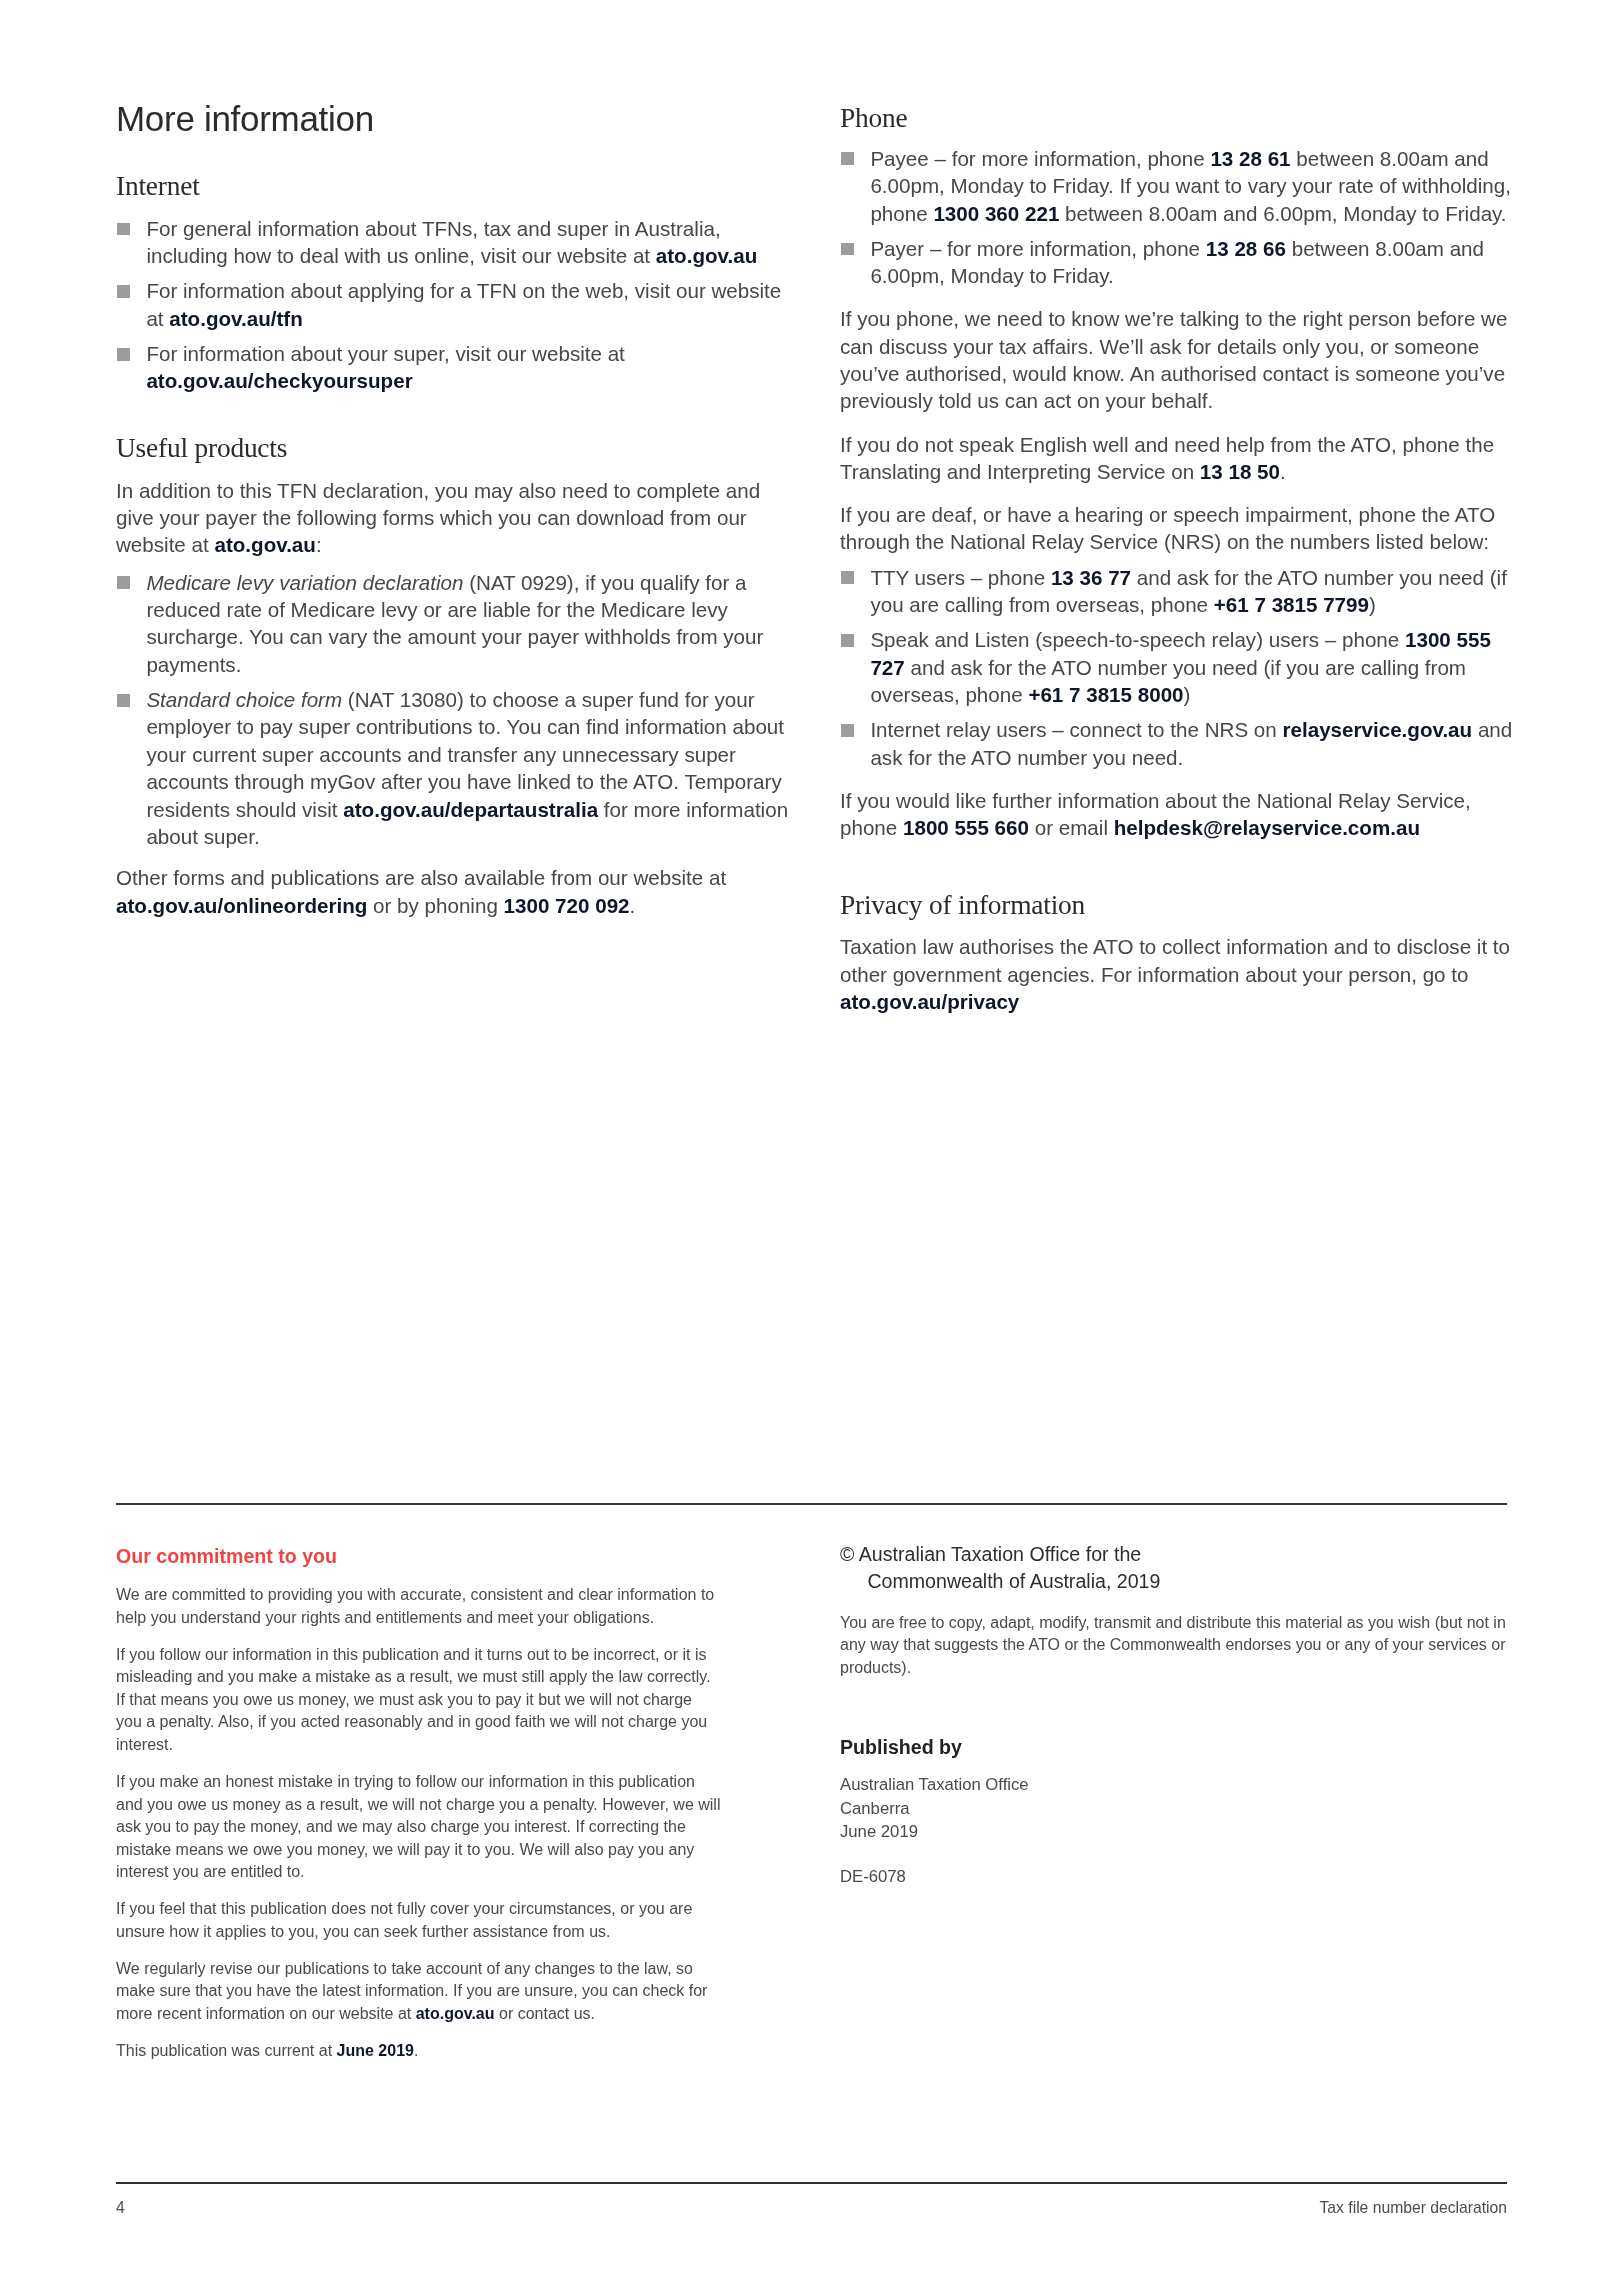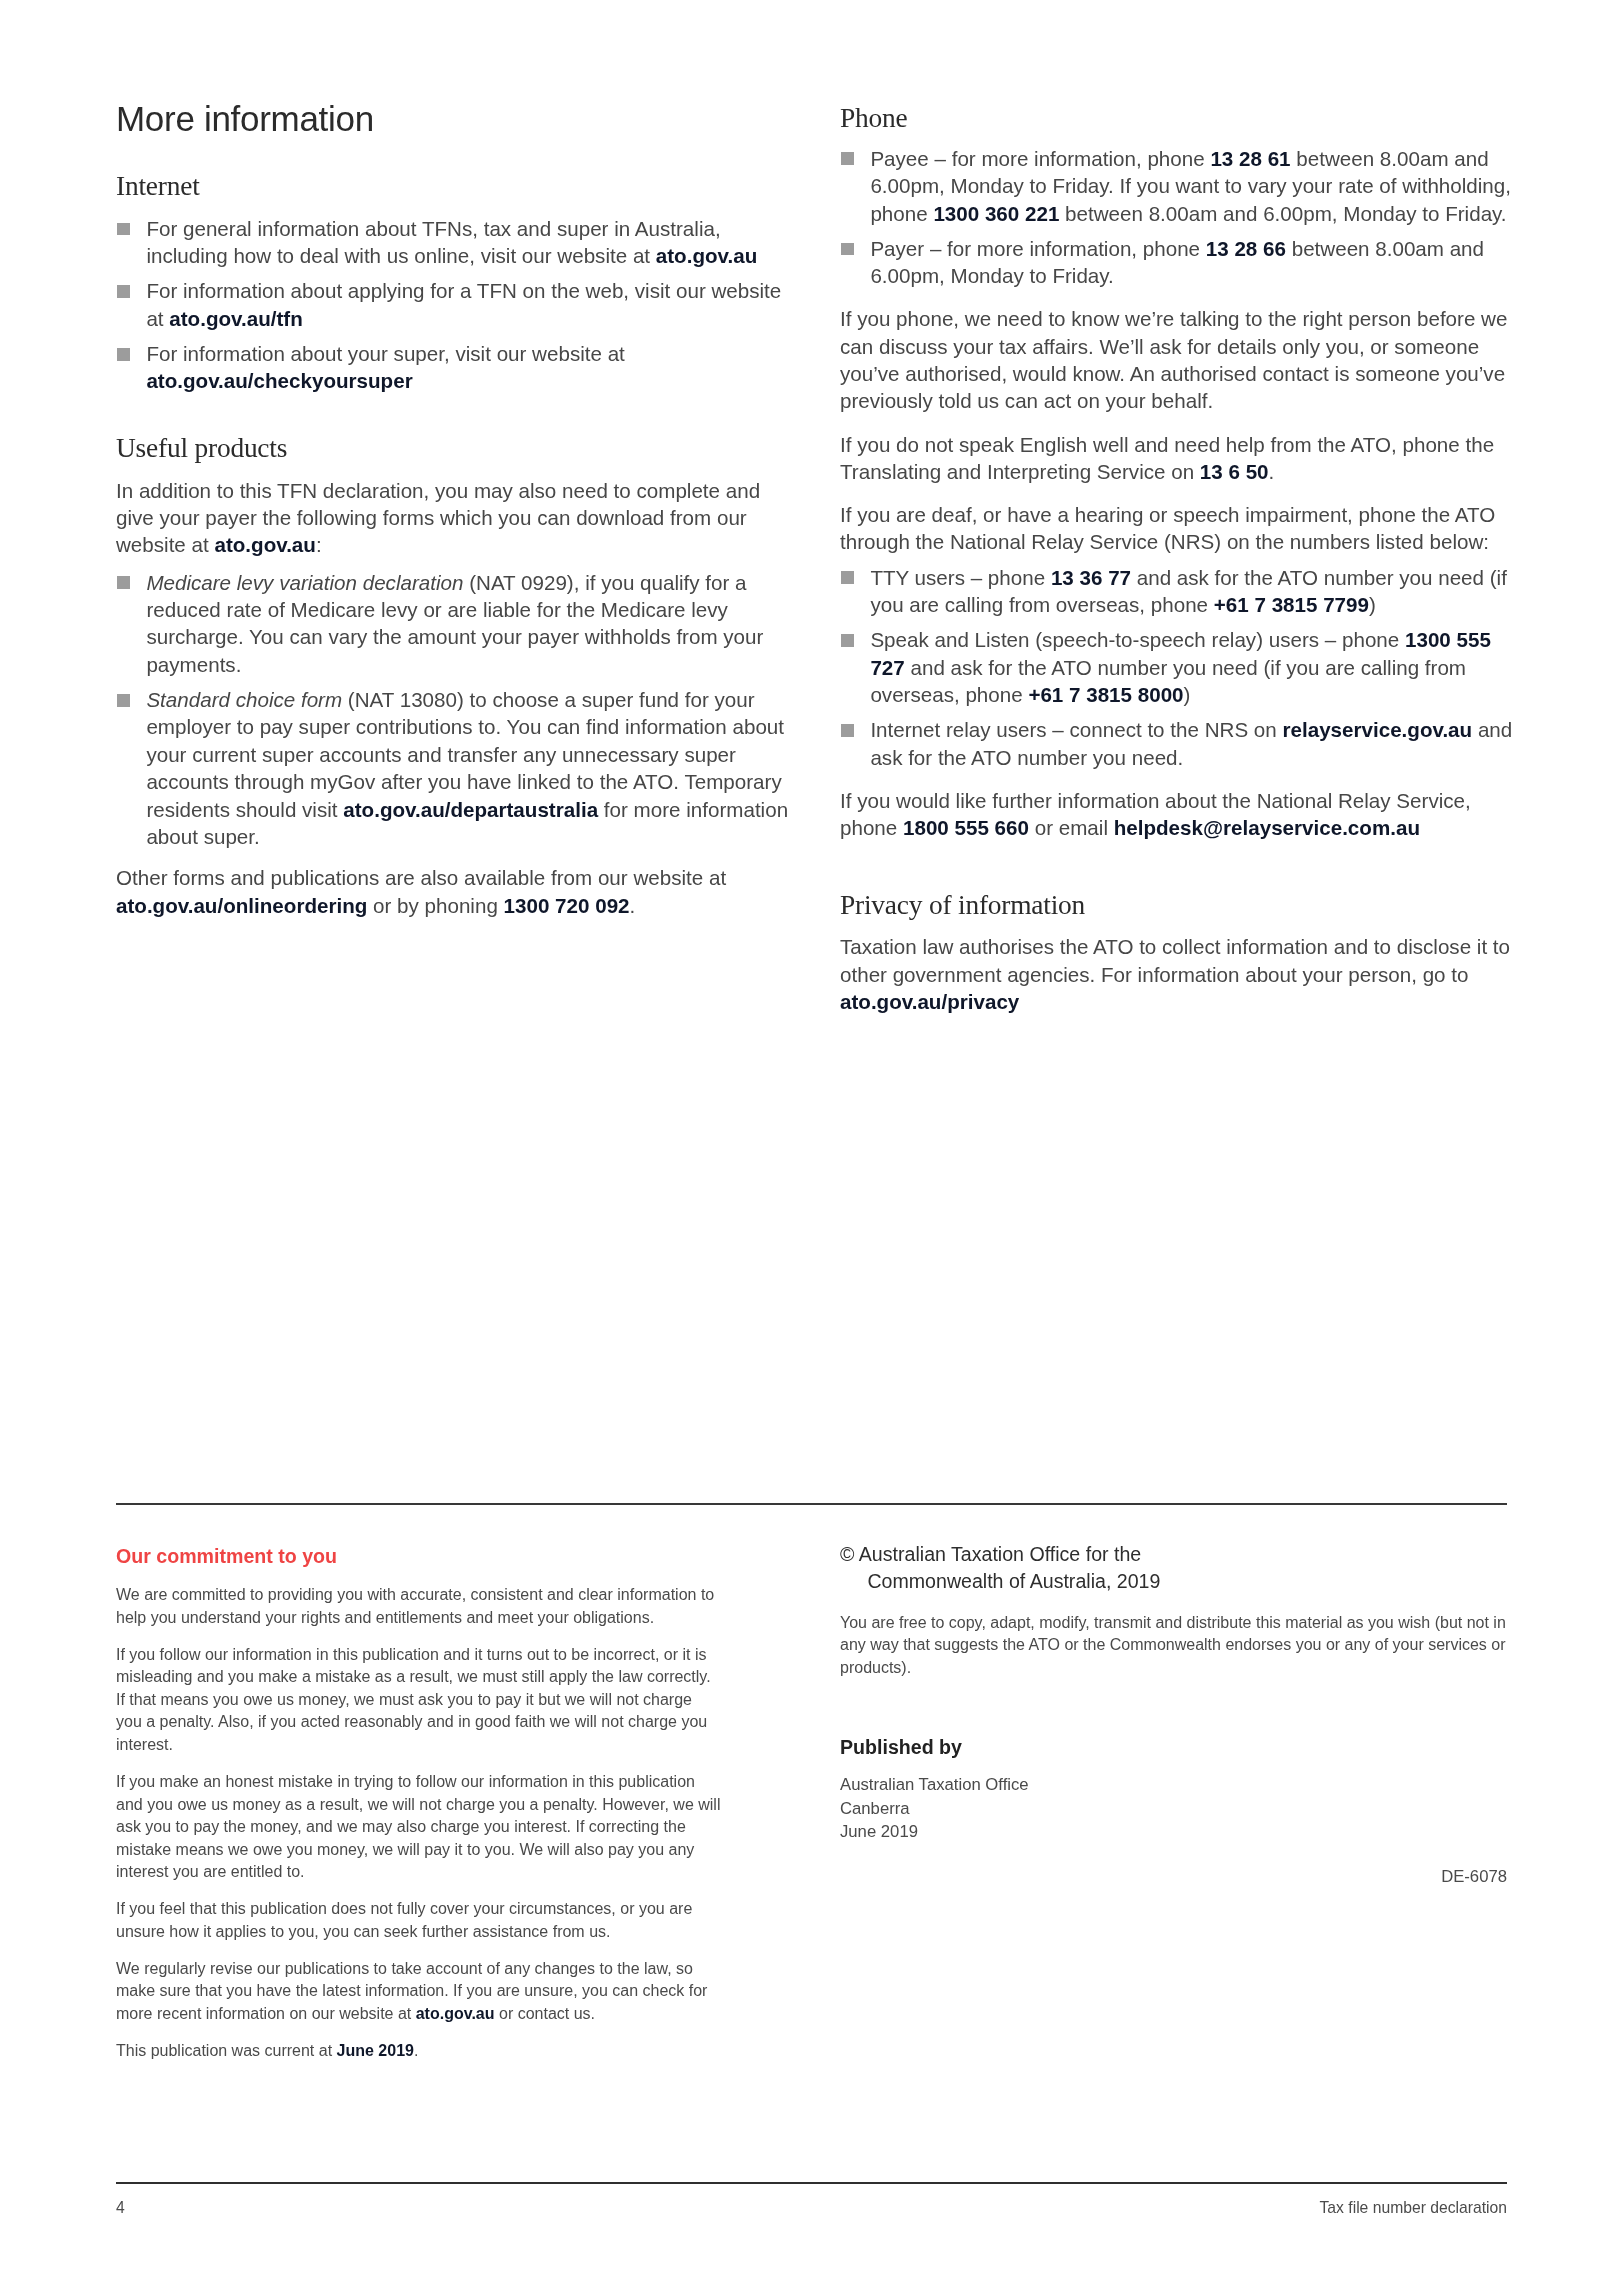--- a/index.html
+++ b/index.html
@@ -30,21 +30,21 @@
   .rule-top{top:1503px;height:1.5px;}
   .rule-bottom{top:2182px;height:2px;background:#2f2f2f;}
   .bottom-left{position:absolute;left:116px;top:1545px;width:606px;font-size:16px;line-height:22.5px;color:#4a4a4a;}
   .bottom-left h3{font-size:19.6px;line-height:23.5px;color:#ef4444;margin:0 0 15.7px;font-weight:700;}
   .bottom-left p{margin:0 0 14.7px;}
   .bottom-right{position:absolute;left:840px;top:1541px;width:667px;font-size:16px;line-height:22.5px;color:#4a4a4a;}
   .copyright-title{font-size:19.6px;line-height:26.5px;color:#2e2e2e;margin:0 0 17.6px;}
   .copyright-title .line2{display:block;padding-left:27.4px;}
   .pubhead{font-size:19.6px;line-height:23.5px;font-weight:700;color:#222222;margin:57px 0 13.7px;}
   .address{font-size:16.7px;line-height:23.5px;margin:0;}
-  .code{font-size:16.7px;line-height:23.5px;margin:21.6px 0 0;text-align:right;}
+  .code{font-size:16.7px;line-height:23.5px;margin:21.6px 0 0;}
   .page-footer{position:absolute;left:116px;top:2198px;width:1391px;display:flex;justify-content:space-between;font-size:15.7px;line-height:19.6px;color:#4b4b4b;}
 </style>
 </head>
 <body>
 
 <main class="col col-left">
   <h1>More information</h1>
 
   <section>
     <h2>Internet</h2>
@@ -88,21 +88,21 @@
       <li>
           <span class="sq"></span>
           <span class="litxt"><span>Payee – for more information, phone </span><span class="b">13 28 61</span><span> between 8.00am and 6.00pm, Monday to Friday. If you want to vary your rate of withholding, phone </span><span class="b">1300 360 221</span><span> between 8.00am and 6.00pm, Monday to Friday.</span></span>
         </li>
       <li>
           <span class="sq"></span>
           <span class="litxt"><span>Payer – for more information, phone </span><span class="b">13 28 66</span><span> between 8.00am and 6.00pm, Monday to Friday.</span></span>
         </li>
     </ul>
     <p class="para"><span>If you phone, we need to know we’re talking to the right person before we can discuss your tax affairs. We’ll ask for details only you, or someone you’ve authorised, would know. An authorised contact is someone you’ve previously told us can act on your behalf.</span></p>
-    <p class="para"><span>If you do not speak English well and need help from the ATO, phone the Translating and Interpreting Service on </span><span class="b">13 6 50</span><span>.</span></p>
+    <p class="para"><span>If you do not speak English well and need help from the ATO, phone the Translating and Interpreting Service on </span><span class="b">13 18 50</span><span>.</span></p>
     <p class="para"><span>If you are deaf, or have a hearing or speech impairment, phone the ATO through the National Relay Service (NRS) on the numbers listed below:</span></p>
     <ul class="blist after-para">
       <li>
           <span class="sq"></span>
           <span class="litxt"><span>TTY users – phone </span><span class="b">13 36 77</span><span> and ask for the ATO number you need (if you are calling from overseas, phone </span><span class="b">+61 7 3815 7799</span><span>)</span></span>
         </li>
       <li>
           <span class="sq"></span>
           <span class="litxt"><span>Speak and Listen (speech-to-speech relay) users – phone </span><span class="b">1300 555 727</span><span> and ask for the ATO number you need (if you are calling from overseas, phone </span><span class="b">+61 7 3815 8000</span><span>)</span></span>
         </li>

